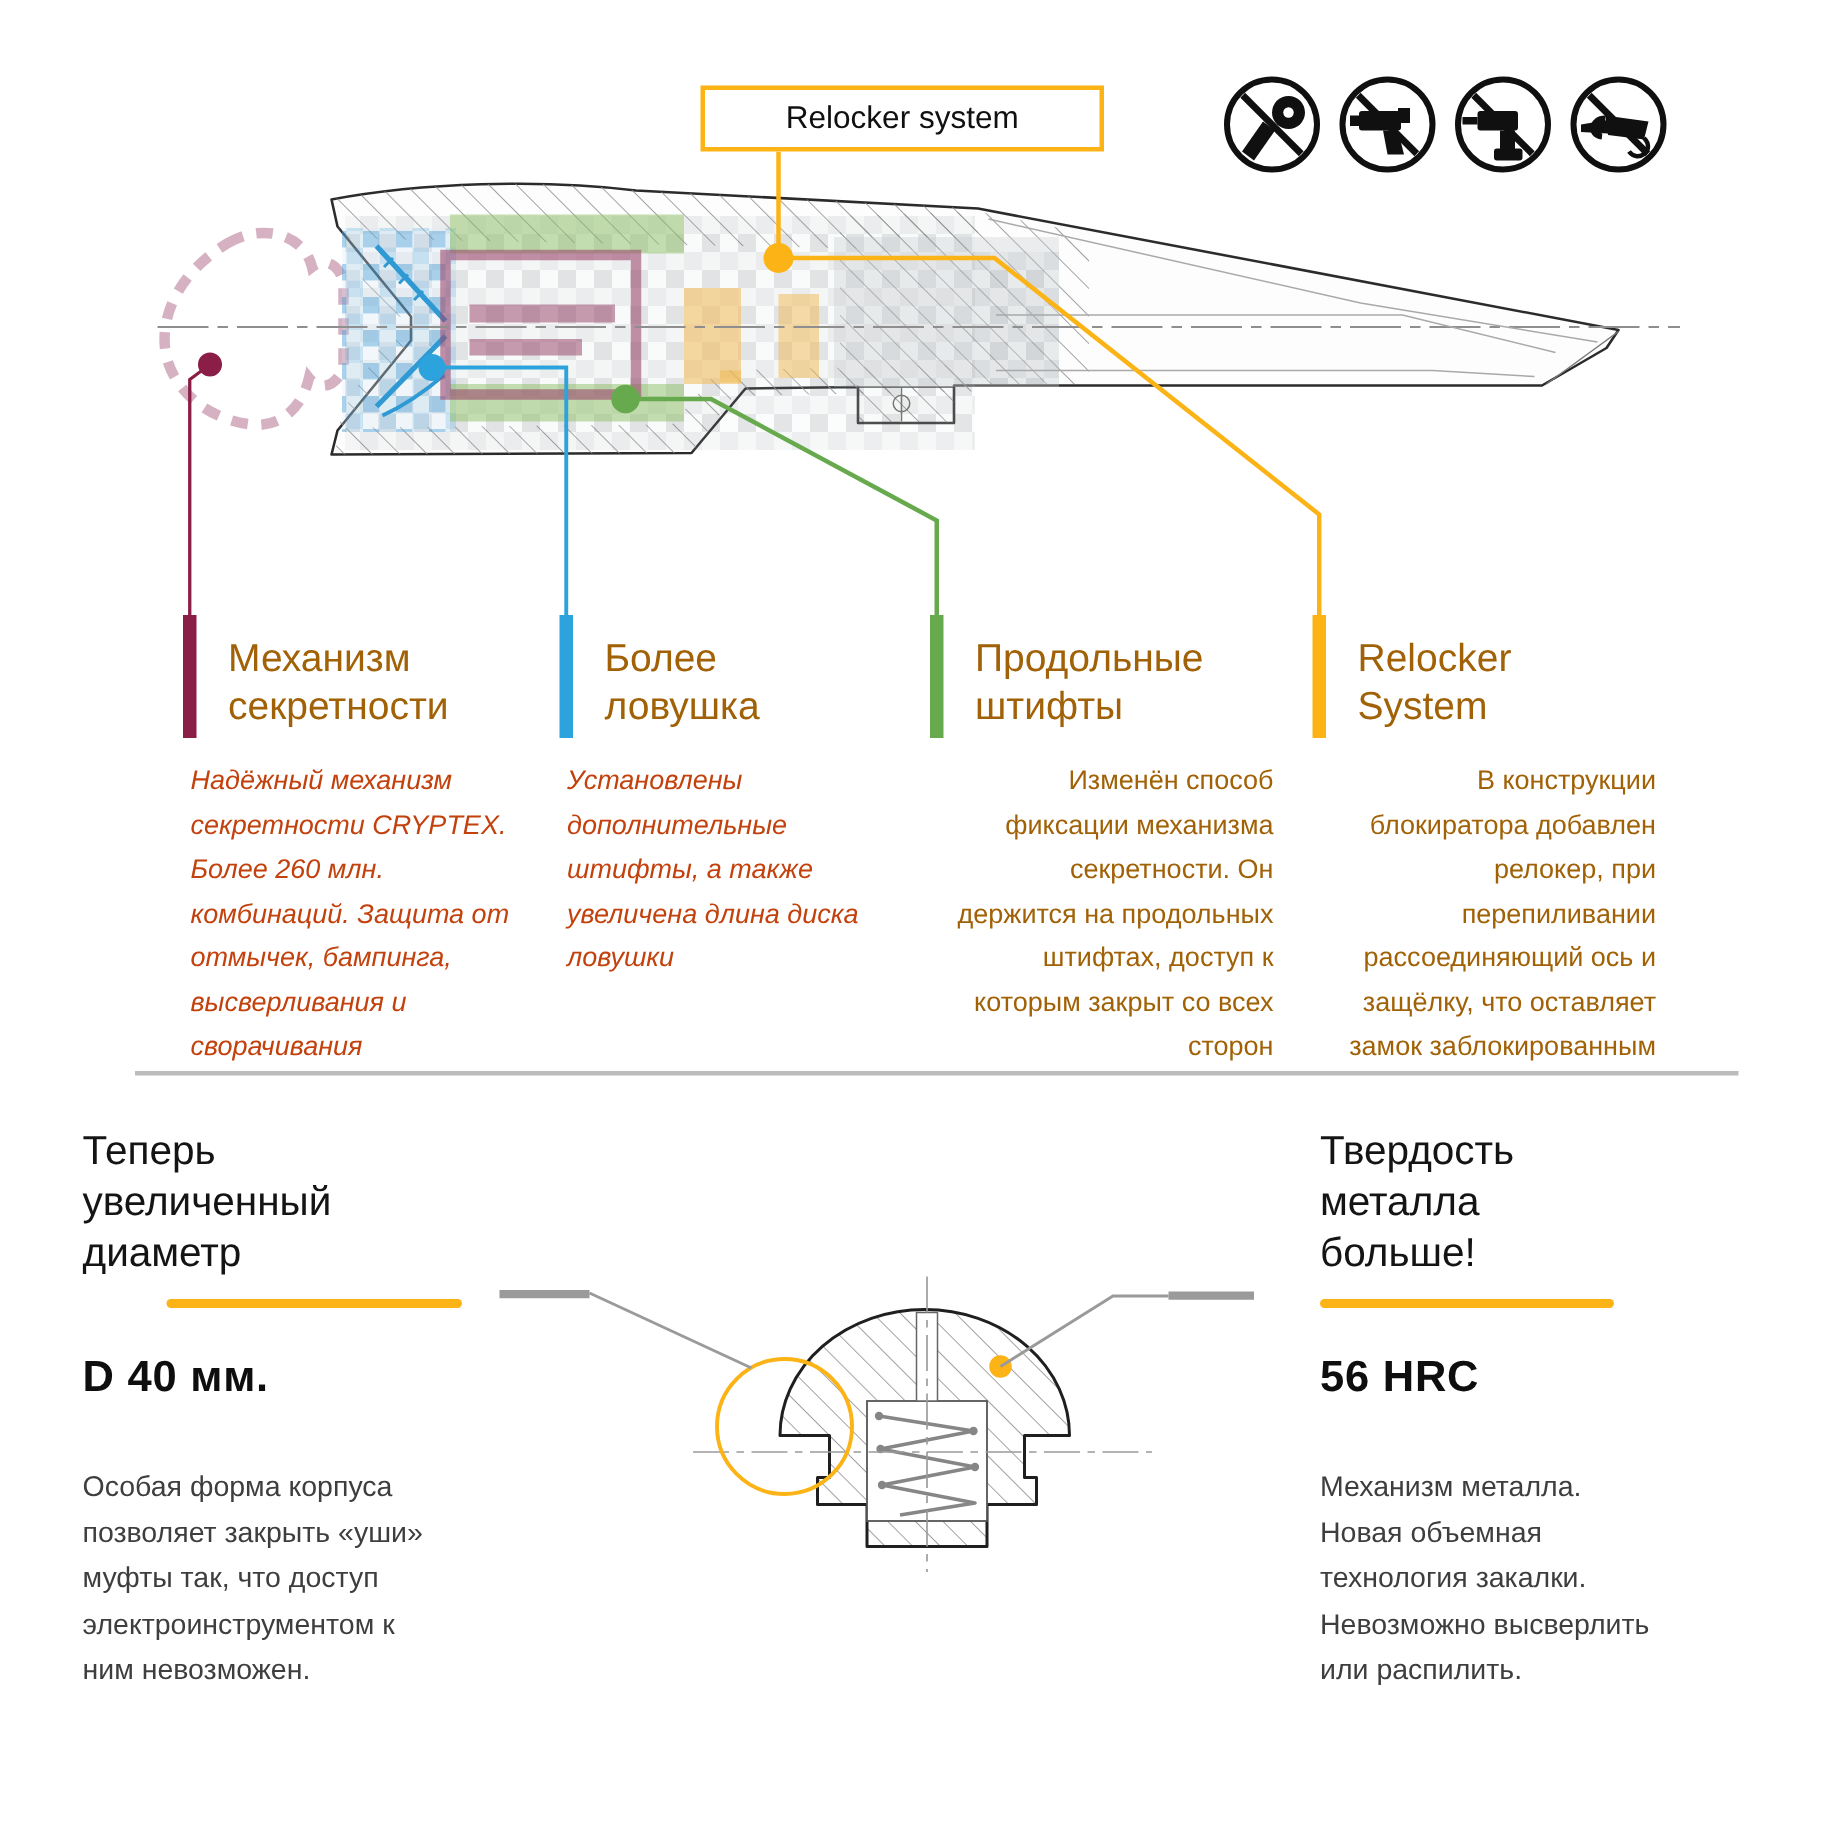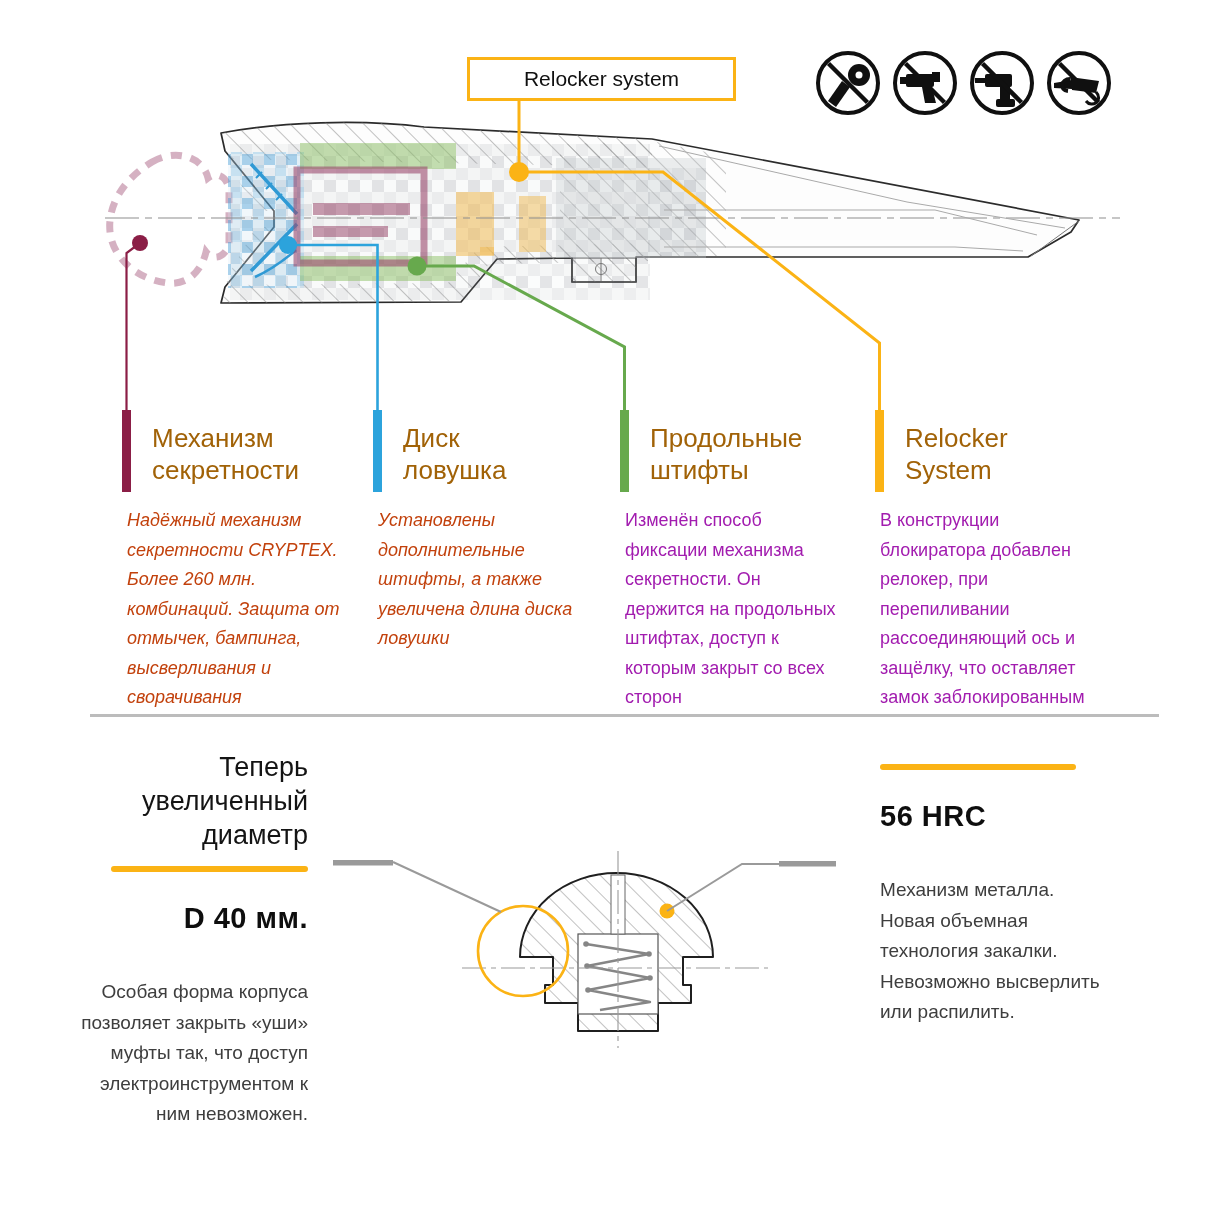--- a/index.html
+++ b/index.html
@@ -14,33 +14,33 @@
 
   
   .icons-row{left:815px;top:50px;display:flex;gap:11px;}
 
   
   .feature-col{position:absolute;top:408px;width:232px;}
   .fbar{position:absolute;left:0;top:2px;width:9px;height:82px;}
   .ftitle{position:absolute;left:30px;top:14px;font-size:26px;line-height:32px;color:#a16207;white-space:pre-line;}
   .fdesc{position:absolute;left:5px;top:98px;width:224px;font-size:18px;line-height:29.5px;white-space:pre-line;}
   .fdesc.light{color:#c2410c;font-style:italic;}
-  .fdesc.dark{color:#a21caf;}
+  .fdesc.dark{color:#a16207;text-align:right;}
   .bar-maroon{background:#8B1E46;} .bar-blue{background:#2CA3DC;}
   .bar-green{background:#67A94D;} .bar-yellow{background:#FBB315;}
 
   .divider{left:90px;top:714px;width:1082px;height:2.5px;background:#bcbcbc;}
 
   
   .bottom-block{position:absolute;top:750px;}
   .bb-title{font-size:27px;line-height:34px;color:#141414;white-space:pre-line;}
   .bb-rule{height:6px;border-radius:3px;background:#FBB315;margin-top:14px;}
   .bb-value{font-size:29px;font-weight:bold;color:#0e0e0e;margin-top:30px;letter-spacing:.5px;}
   .bb-desc{font-size:19px;line-height:30.5px;color:#3e3e3e;margin-top:42px;white-space:pre-line;}
-  .bl{left:55px;width:253px;text-align:right;}
+  .bl{left:55px;width:253px;text-align:left;}
   .bl .bb-rule{width:197px;margin-left:auto;}
   .br{left:880px;width:240px;text-align:left;}
   .br .bb-rule{width:196px;}
 
   svg{display:block;}
 </style>
 </head>
 <body>
 
 <div class="canvas">
@@ -187,21 +187,21 @@
     <div class="fdesc light">Надёжный механизм
 секретности CRYPTEX.
 Более 260 млн.
 комбинаций. Защита от
 отмычек, бампинга,
 высверливания и
 сворачивания</div>
   </div>
   <div class="feature-col" style="left:373px">
     <div class="fbar bar-blue"></div>
-    <div class="ftitle">Диск
+    <div class="ftitle">Более
 ловушка</div>
     <div class="fdesc light">Установлены
 дополнительные
 штифты, а также
 увеличена длина диска
 ловушки</div>
   </div>
   <div class="feature-col" style="left:620px">
     <div class="fbar bar-green"></div>
     <div class="ftitle">Продольные
@@ -274,20 +274,23 @@
       <path d="M393,862 L501,912" stroke="#9a9a9a" stroke-width="2" fill="none"></path>
     </g>
     <g>
       <circle cx="667" cy="911" r="7.5" fill="#FBB315"></circle>
       <path d="M667,911 L742,864 L779,864" stroke="#9a9a9a" stroke-width="2" fill="none"></path>
       <rect x="779" y="861" width="57" height="5.5" fill="#9a9a9a"></rect>
     </g>
   </svg>
 
   <div class="bottom-block br">
+    <div class="bb-title">Твердость
+металла
+больше!</div>
     <div class="bb-rule"></div>
     <div class="bb-value">56 HRC</div>
     <div class="bb-desc">Механизм металла.
 Новая объемная
 технология закалки.
 Невозможно высверлить
 или распилить.</div>
   </div>
 
 </div>

